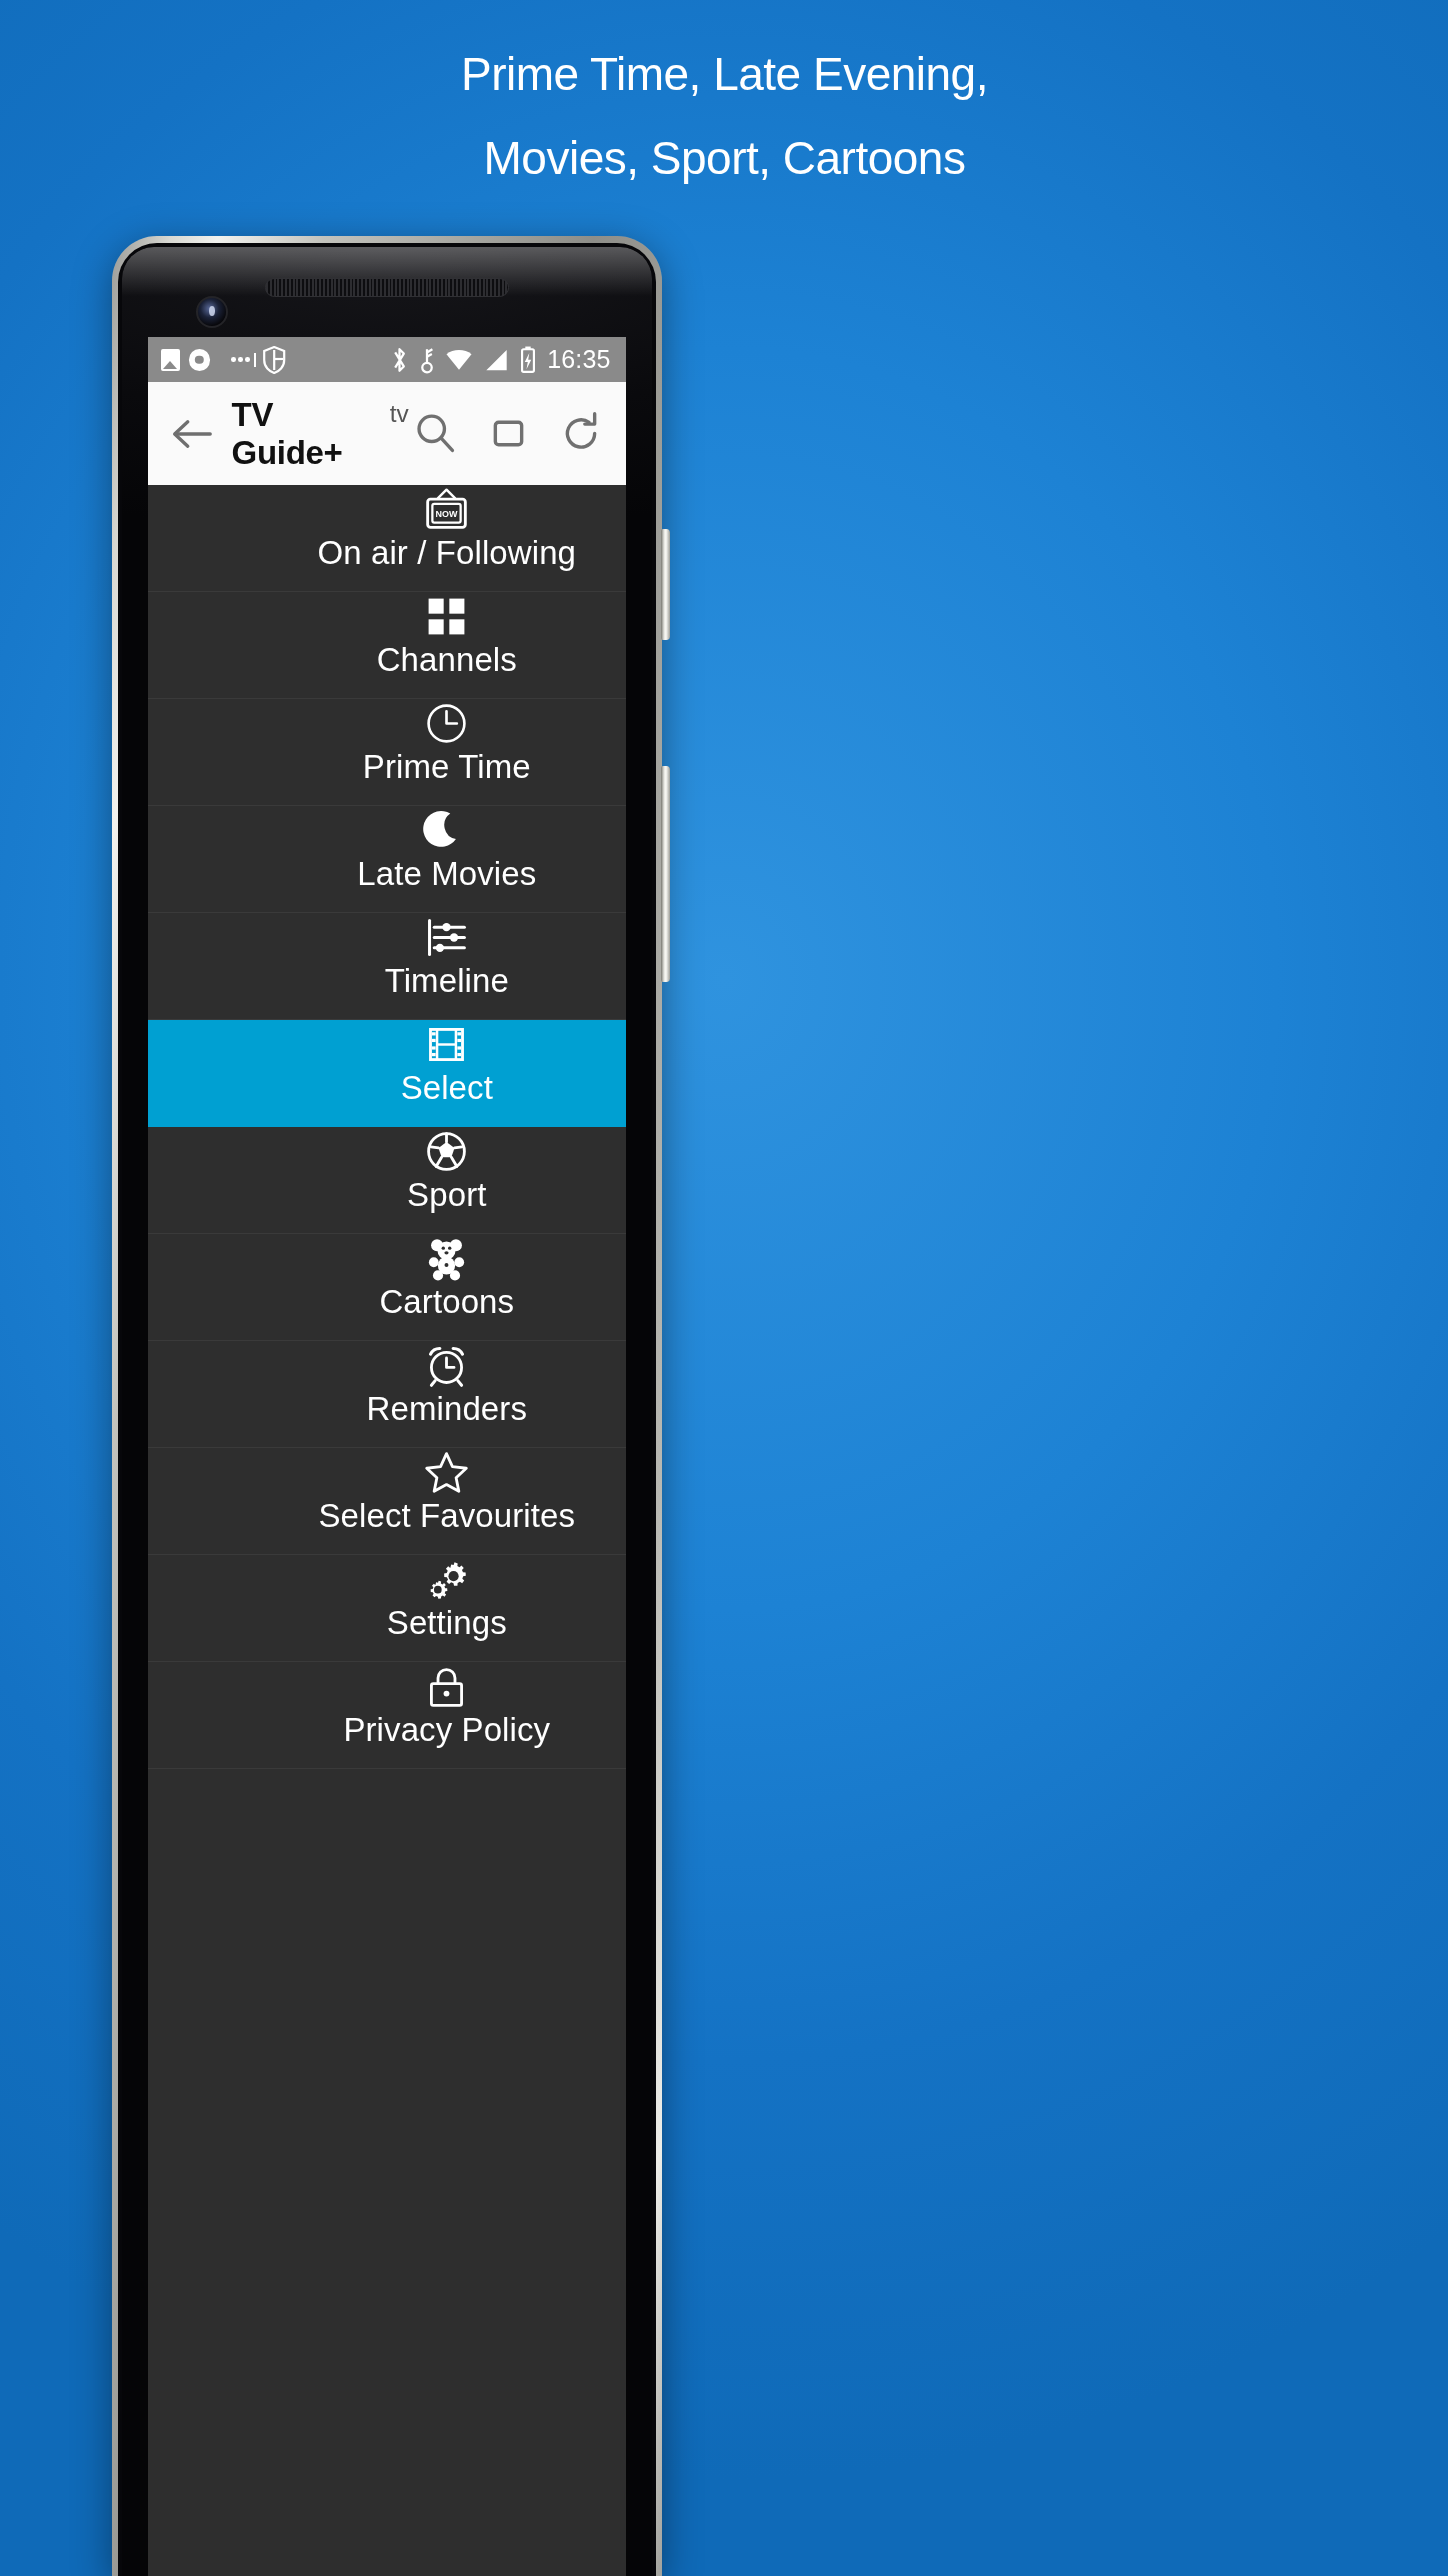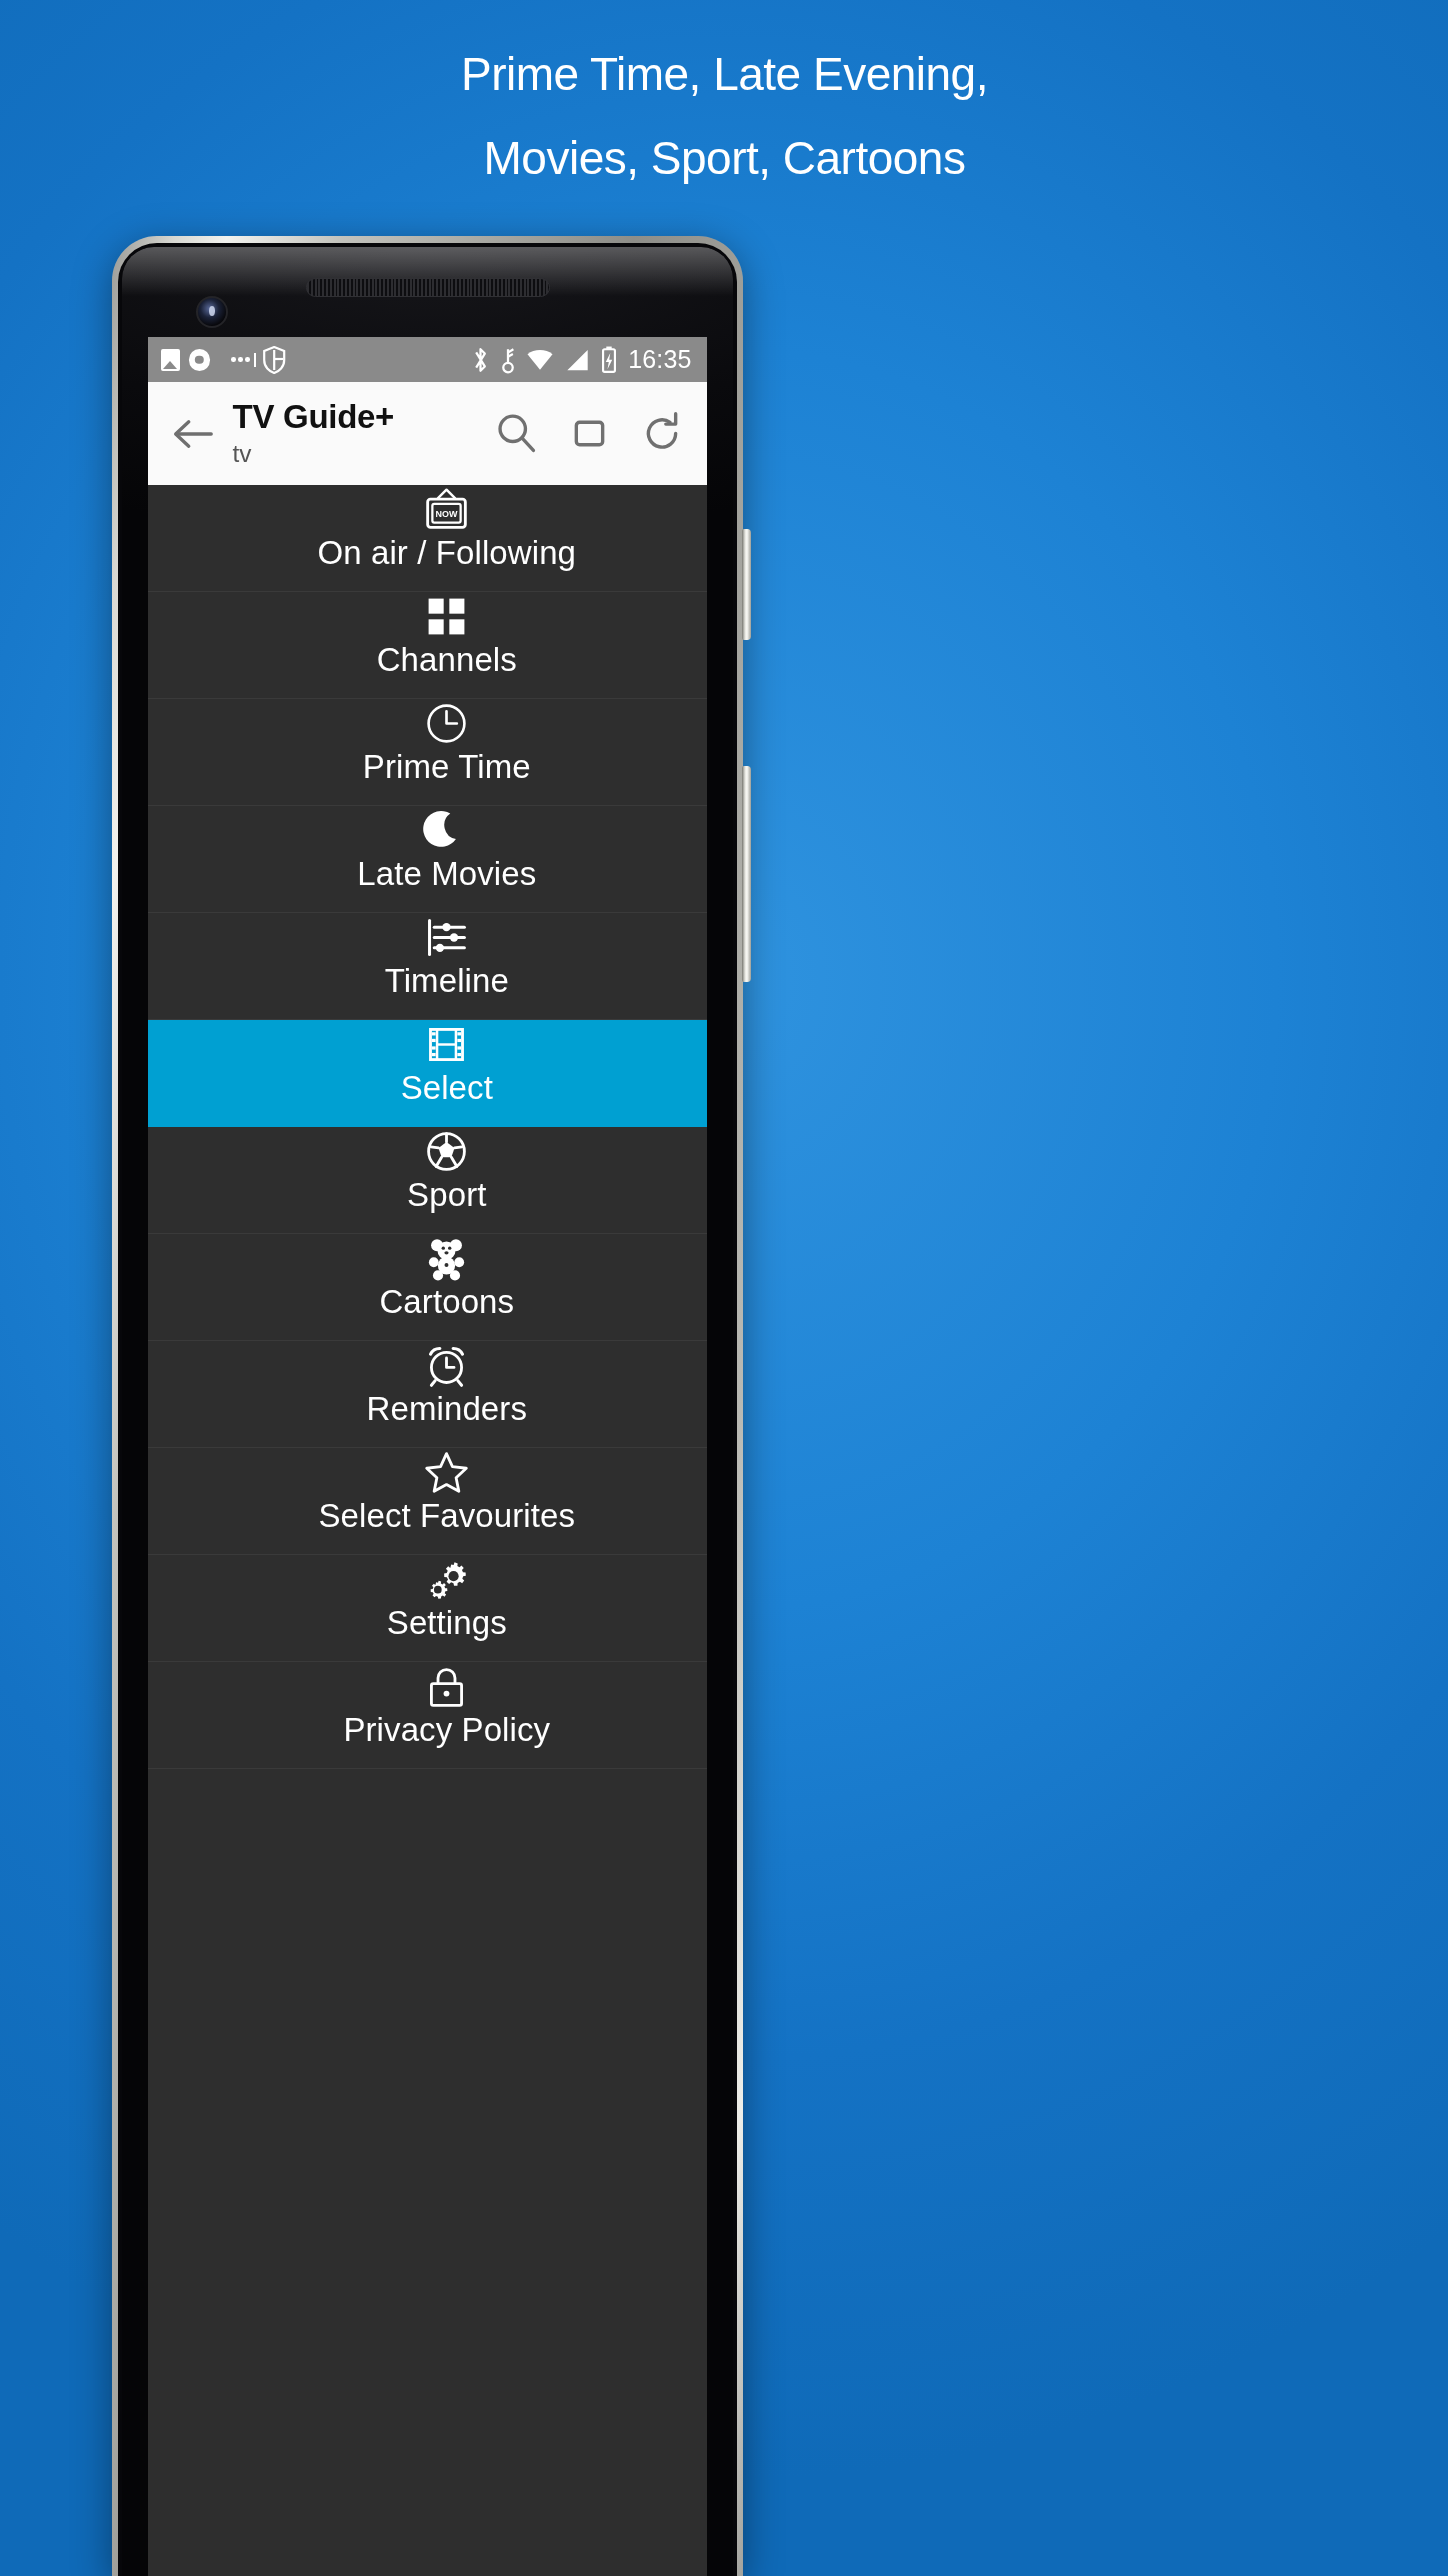--- a/index.html
+++ b/index.html
@@ -23,21 +23,21 @@
     font-weight: 400;
     letter-spacing: -0.5px;
     line-height: 84px;
   }
   .headline .ln { display: block; }
 
   
   .device {
     position: absolute;
     left: 112px; top: 236px;
-    width: 631px; height: 2340px;
+    width: 550px; height: 2340px;
   }
   .device-metal {
     position: absolute; inset: 0;
     border-radius: 45px 45px 0 0;
     background: linear-gradient(100deg, #9a9a96 0%, #d8d8d2 6%, #f2f2ee 11%, #c3c3bd 22%, #8e8e89 50%, #b9b9b3 80%, #eeeee9 92%, #a2a29d 100%);
     box-shadow: 0 9.4px 39px rgba(0,0,0,.40);
   }
   .device-body {
     position: absolute;
     left: 5.6px; top: 6.6px; right: 5.6px; bottom: 0;
@@ -135,21 +135,21 @@
 
   
   .toolbar {
     position: relative;
     height: 103px;
     background: #fafafa;
     display: flex; align-items: center;
     padding: 0 11.3px 0 15px;
   }
   .tb-back { width: 58px; display: flex; justify-content: center; align-items: center; }
-  .tb-titles { margin-left: 11.3px; display: flex; flex-direction: column; justify-content: flex-end; }
+  .tb-titles { margin-left: 11.3px; display: flex; flex-direction: row; justify-content: flex-end; }
   .tb-title { font-size: 33px; font-weight: bold; color: #111; line-height: 38px; letter-spacing: -0.3px; }
   .tb-sub { font-size: 24.4px; color: #555; line-height: 31px; margin-top: 1.9px; }
   .tb-actions { margin-left: auto; display: flex; align-items: center; gap: 19px; padding-right: 5.6px; }
   .tb-actions > div { width: 54px; height: 54px; display: flex; align-items: center; justify-content: center; }
 
   
   .content {
     position: absolute;
     left: 0; top: 148px; right: 0; bottom: 0;
     background: #606060;

